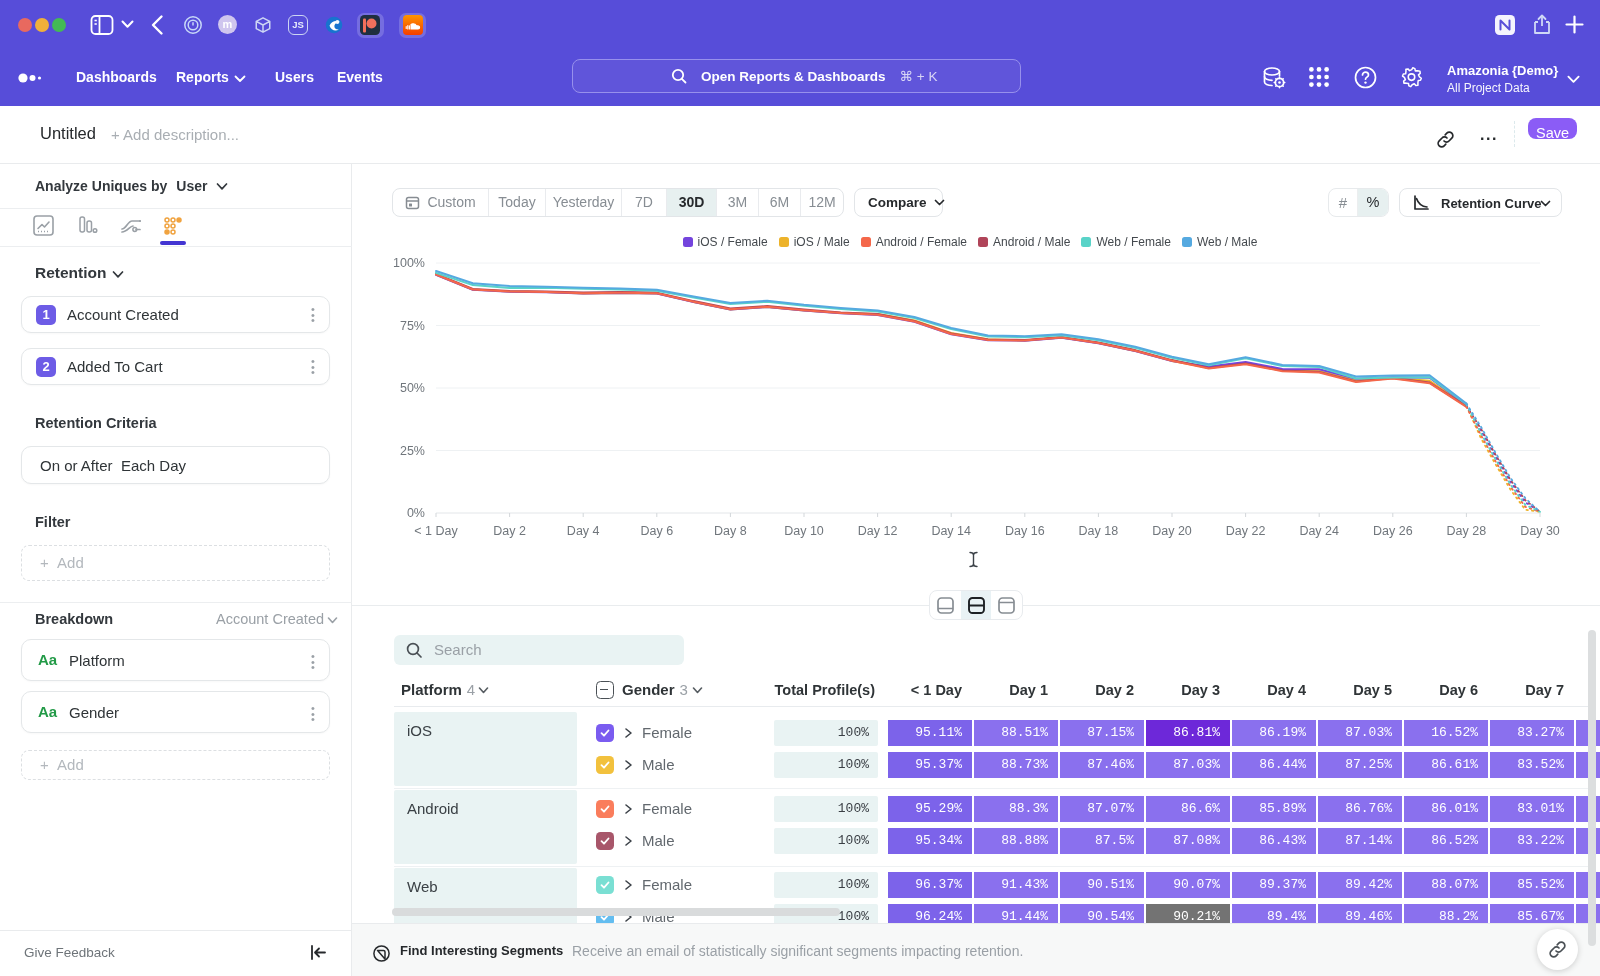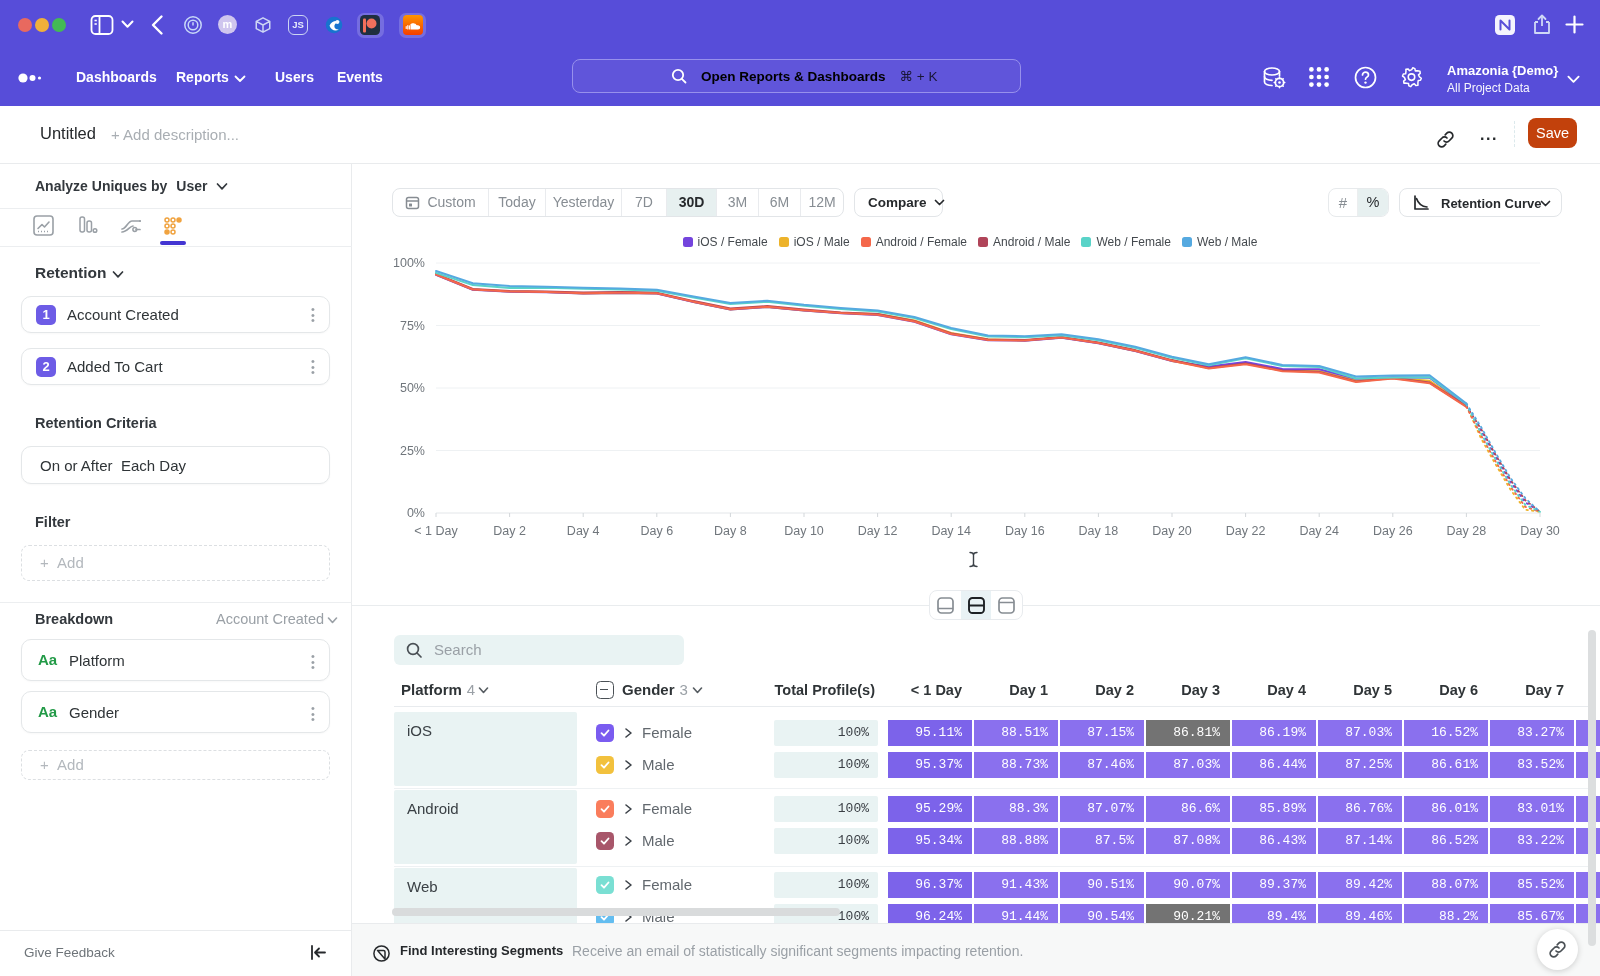--- a/index.html
+++ b/index.html
@@ -4,29 +4,29 @@
 html,body{width:1600px;height:976px;overflow:hidden;font-family:"Liberation Sans",sans-serif;background:#fff}
 .abs{position:absolute}
 #stage{position:relative;width:1600px;height:976px}
 
 #purple{position:absolute;left:0;top:0;width:1600px;height:106px;background:#574dd9}
 .tl{position:absolute;top:18px;width:14px;height:14px;border-radius:50%}
 .cicon{position:absolute;top:14px}
 #urlbar{position:absolute;left:572px;top:11px;width:456px;height:29px;background:#8c84e9;border-radius:14px;display:flex;align-items:center;justify-content:center;color:#fff;font-size:15px;font-weight:700}
 #urlmore{position:absolute;right:7px;top:3.5px;width:22px;height:22px;border-radius:50%;background:#fff;color:#7f76e5;display:flex;align-items:center;justify-content:center;font-size:10px;font-weight:700;letter-spacing:.5px}
 .navlink{position:absolute;top:69px;color:#fff;font-size:14px;font-weight:700}
-#navsearch{position:absolute;left:572px;top:59px;width:449px;height:34px;background:#6055da;border:1.5px solid #9790ec;border-radius:8px;color:#000000;font-size:13.5px;font-weight:700;display:flex;align-items:center}
+#navsearch{position:absolute;left:572px;top:59px;width:449px;height:34px;background:#6055da;border:1.5px solid #9790ec;border-radius:8px;color:#ffffff;font-size:13.5px;font-weight:700;display:flex;align-items:center}
 #acct{position:absolute;left:1447px;top:63px;color:#fff}
 #acct .l1{font-size:13px;font-weight:700;margin-bottom:3px}
 #acct .l2{font-size:12px;font-weight:400;opacity:.95}
 
 #hdr{position:absolute;left:0;top:106px;width:1600px;height:58px;background:#fff;border-bottom:1px solid #e9ebed}
 #hdr .title{position:absolute;left:40px;top:18px;font-size:16.5px;font-weight:500;color:#26292c}
 #hdr .desc{position:absolute;left:111px;top:20px;font-size:15px;color:#a9aeb3}
-#savebtn{position:absolute;left:1528px;top:12px;width:49px;height:30px;background:#c2410c;border-radius:8px;color:#fff;font-size:14.5px;text-align:center;line-height:30px}
+#savebtn{position:absolute;left:1528px;top:12px;width:49px;height:21px;background:#8b5cf6;border-radius:8px;color:#fff;font-size:14.5px;text-align:center;line-height:30px}
 
 #sidebar{position:absolute;left:0;top:164px;width:352px;height:766px;background:#fff;border-right:1px solid #e9ebed}
 .sb-h{position:absolute;font-size:14.5px;font-weight:700;color:#33383d}
 .card{position:absolute;left:21px;width:309px;background:#fff;border:1px solid #e4e7e9;border-radius:10px;box-shadow:0 1px 2px rgba(0,0,0,.03)}
 .chip{position:absolute;left:14px;top:8px;width:20px;height:20px;border-radius:5px;background:#6d5ce6;color:#fff;font-size:13px;font-weight:700;text-align:center;line-height:20px}
 .card .txt{position:absolute;left:45px;top:9px;font-size:15px;color:#2f3437}
 .dots3{position:absolute;right:14px;top:10px;color:#9aa0a6;font-size:11px;letter-spacing:0;line-height:5.5px;width:4px;text-align:center}
 .dashed{position:absolute;left:21px;width:309px;border:1.5px dashed #dcdfe2;border-radius:8px;color:#b3b8bd;font-size:15px}
 .aa{position:absolute;left:16px;top:9px;color:#229a47;font-size:15px;font-weight:700}
 .sb-divider{position:absolute;left:0;width:352px;height:1px;background:#eceef0}
@@ -445,21 +445,21 @@
     </div>
 <svg class="chev-r" style="left:623px;top:727px" width="10" height="12" viewBox="0 0 10 12">
       <path d="M3 2 L8 6 L3 10" stroke="#3c4248" stroke-width="1.6" fill="none" stroke-linecap="round" stroke-linejoin="round"></path>
     </svg>
 <div class="g-label" style="left:642px;top:724px">Female</div>
 <div class="tealcell num" style="left:774px;top:720px;width:104px;height:26px;line-height:26px">100%</div>
 <div class="prow" style="top:720px">
       <div class="pcell" style="background:#7c63ea">95.11%</div>
       <div class="pcell" style="background:#8a70ee">88.51%</div>
       <div class="pcell" style="background:#8a70ee">87.15%</div>
-      <div class="pcell" style="background:#737373">86.81%</div>
+      <div class="pcell" style="background:#6d28d9">86.81%</div>
       <div class="pcell" style="background:#8a70ee">86.19%</div>
       <div class="pcell" style="background:#8a70ee">87.03%</div>
       <div class="pcell" style="background:#8a70ee">16.52%</div>
       <div class="pcell" style="background:#8a70ee">83.27%</div>
       <div class="pcell" style="background:#8a70ee">83.7</div>
     </div>
 <div class="cbx" style="left:596px;top:756px;background:#f2c13d">
       <svg width="12" height="12" viewBox="0 0 12 12">
         <path d="M2.5 6.2 L5 8.7 L9.5 3.5" stroke="#fff" stroke-width="1.8" fill="none" stroke-linecap="round" stroke-linejoin="round"></path>
       </svg>

